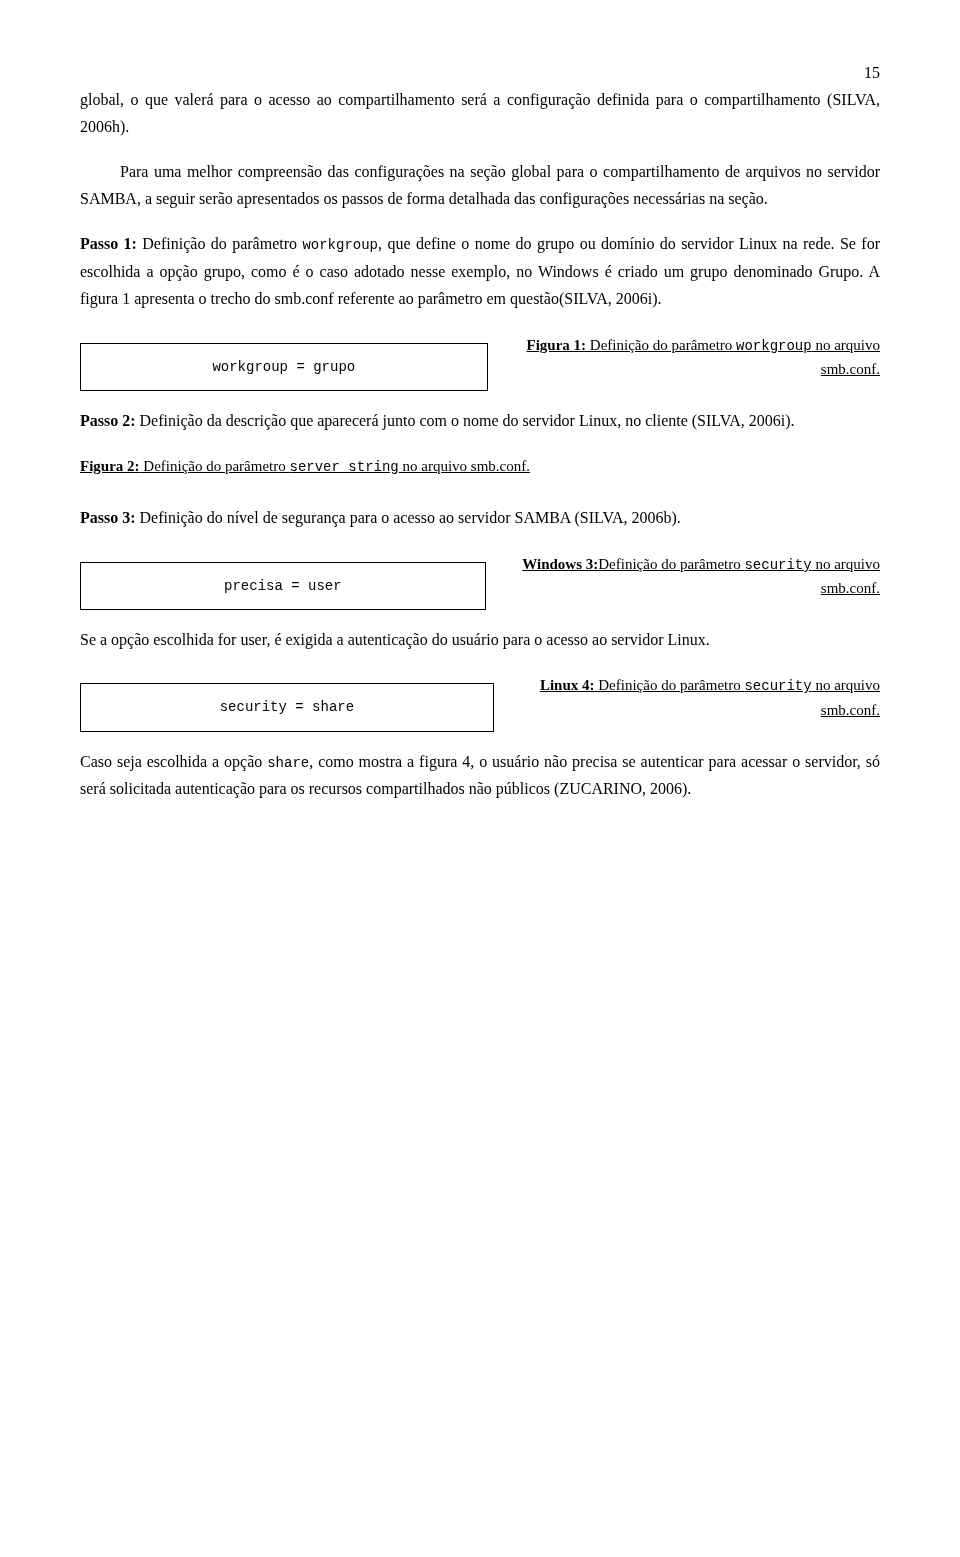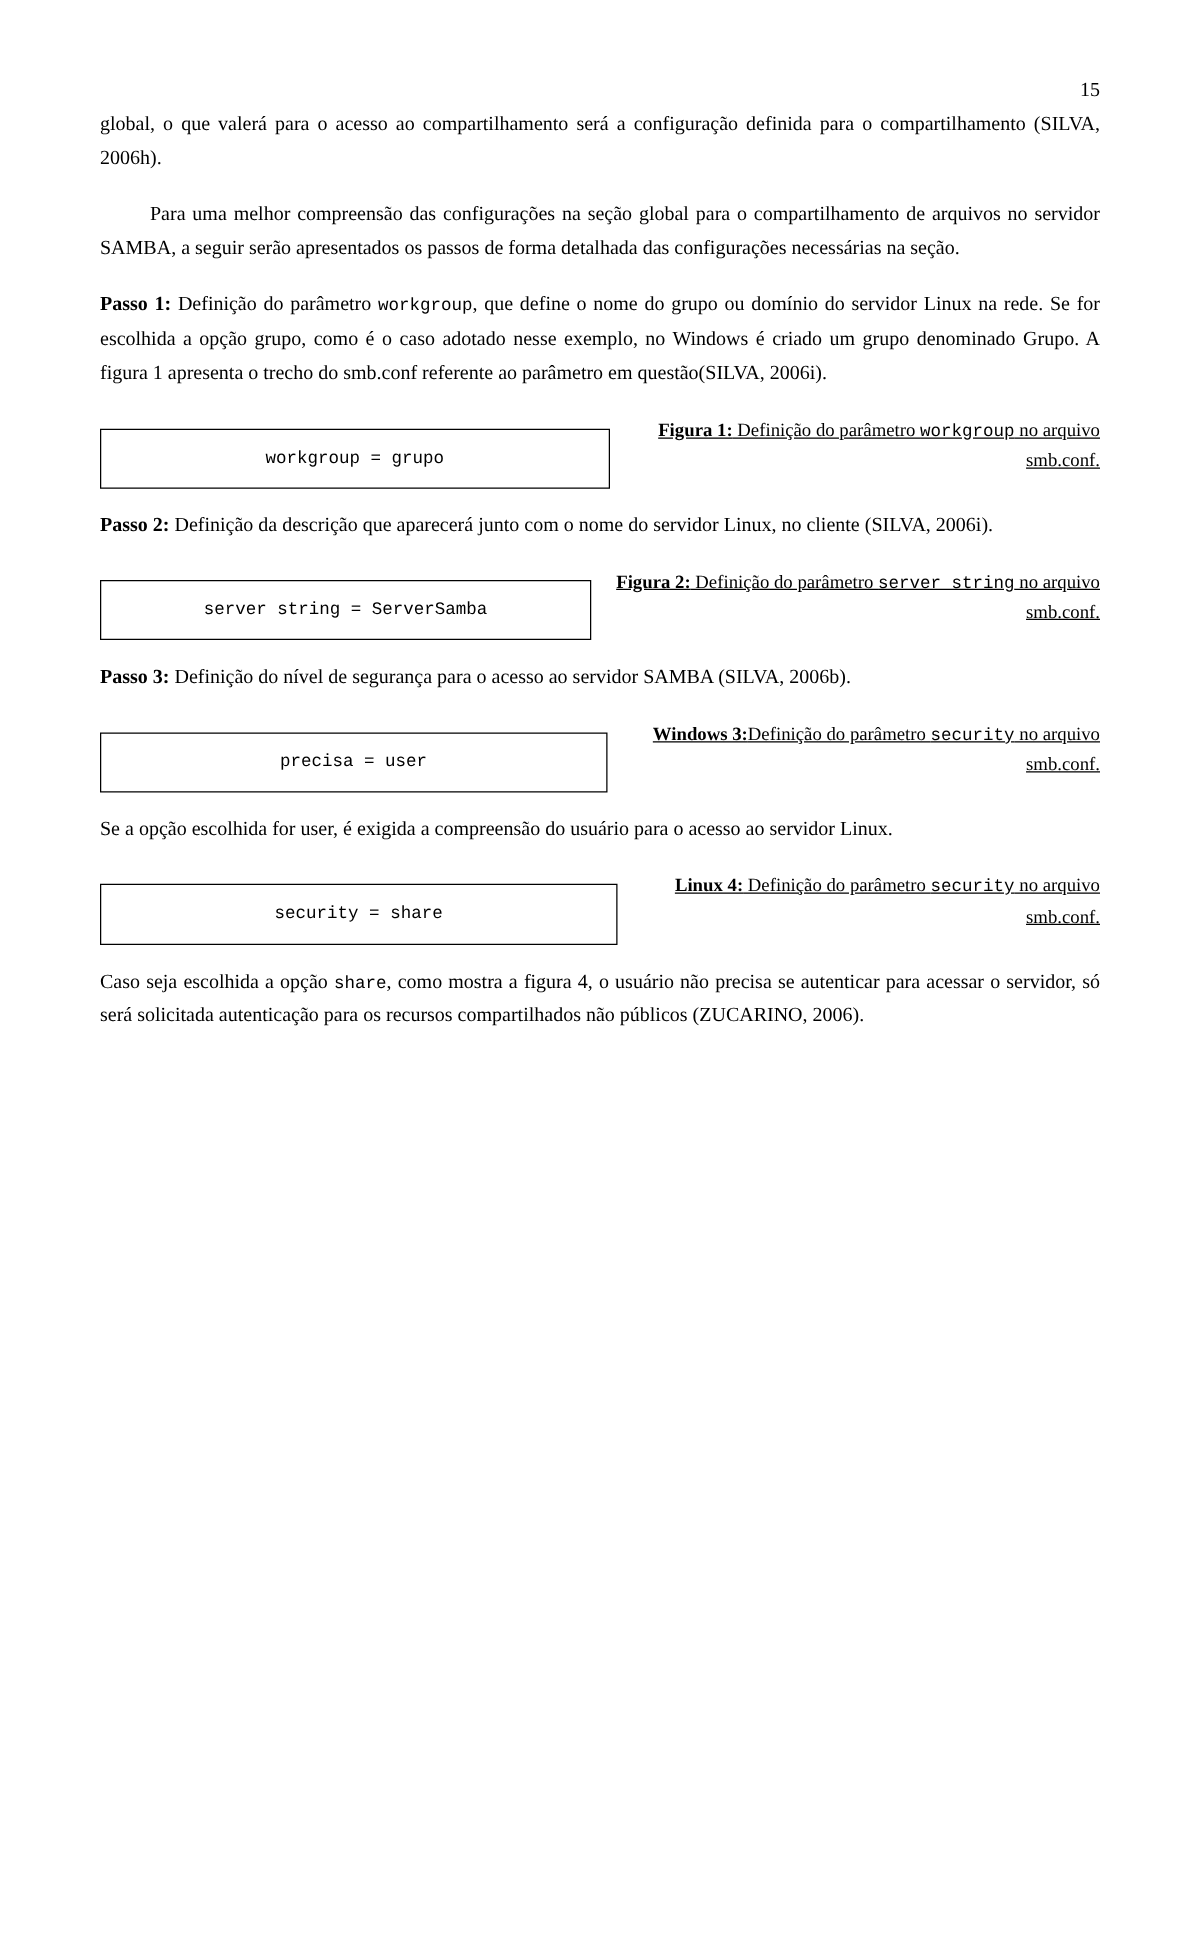--- a/index.html
+++ b/index.html
@@ -91,43 +91,40 @@
   <p class="figure-caption">
     <strong>Figura 1:</strong><span> Definição do parâmetro </span><code>workgroup</code><span> no arquivo smb.conf.</span>
   </p>
 </div>
 
 <p class="paragraph">
   <strong>Passo 2:</strong><span> Definição da descrição que aparecerá junto com o nome do servidor Linux, no cliente (SILVA, 2006i).</span>
 </p>
 
 <div class="figure-block">
-  <div class="figure-box">
-    <span>server string = ServerSamba</span>
-  </div>
   <p class="figure-caption">
     <strong>Figura 2:</strong><span> Definição do parâmetro </span><code>server string</code><span> no arquivo smb.conf.</span>
   </p>
 </div>
 
 <p class="paragraph">
   <strong>Passo 3:</strong><span> Definição do nível de segurança   para o acesso ao servidor SAMBA (SILVA, 2006b).</span>
 </p>
 
 <div class="figure-block">
   <div class="figure-box">
     <span>precisa = user</span>
   </div>
   <p class="figure-caption">
     <strong>Windows 3:</strong><span>Definição do parâmetro </span><code>security</code><span> no arquivo smb.conf.</span>
   </p>
 </div>
 
 <p class="paragraph">
-  <span>Se a opção escolhida for user, é exigida a compreensão do usuário para o acesso ao servidor Linux.</span>
+  <span>Se a opção escolhida for user, é exigida a autenticação do usuário para o acesso ao servidor Linux.</span>
 </p>
 
 <div class="figure-block">
   <div class="figure-box">
     <span>security = share</span>
   </div>
   <p class="figure-caption">
     <strong>Linux 4:</strong><span> Definição do parâmetro </span><code>security</code><span> no arquivo smb.conf.</span>
   </p>
 </div>

